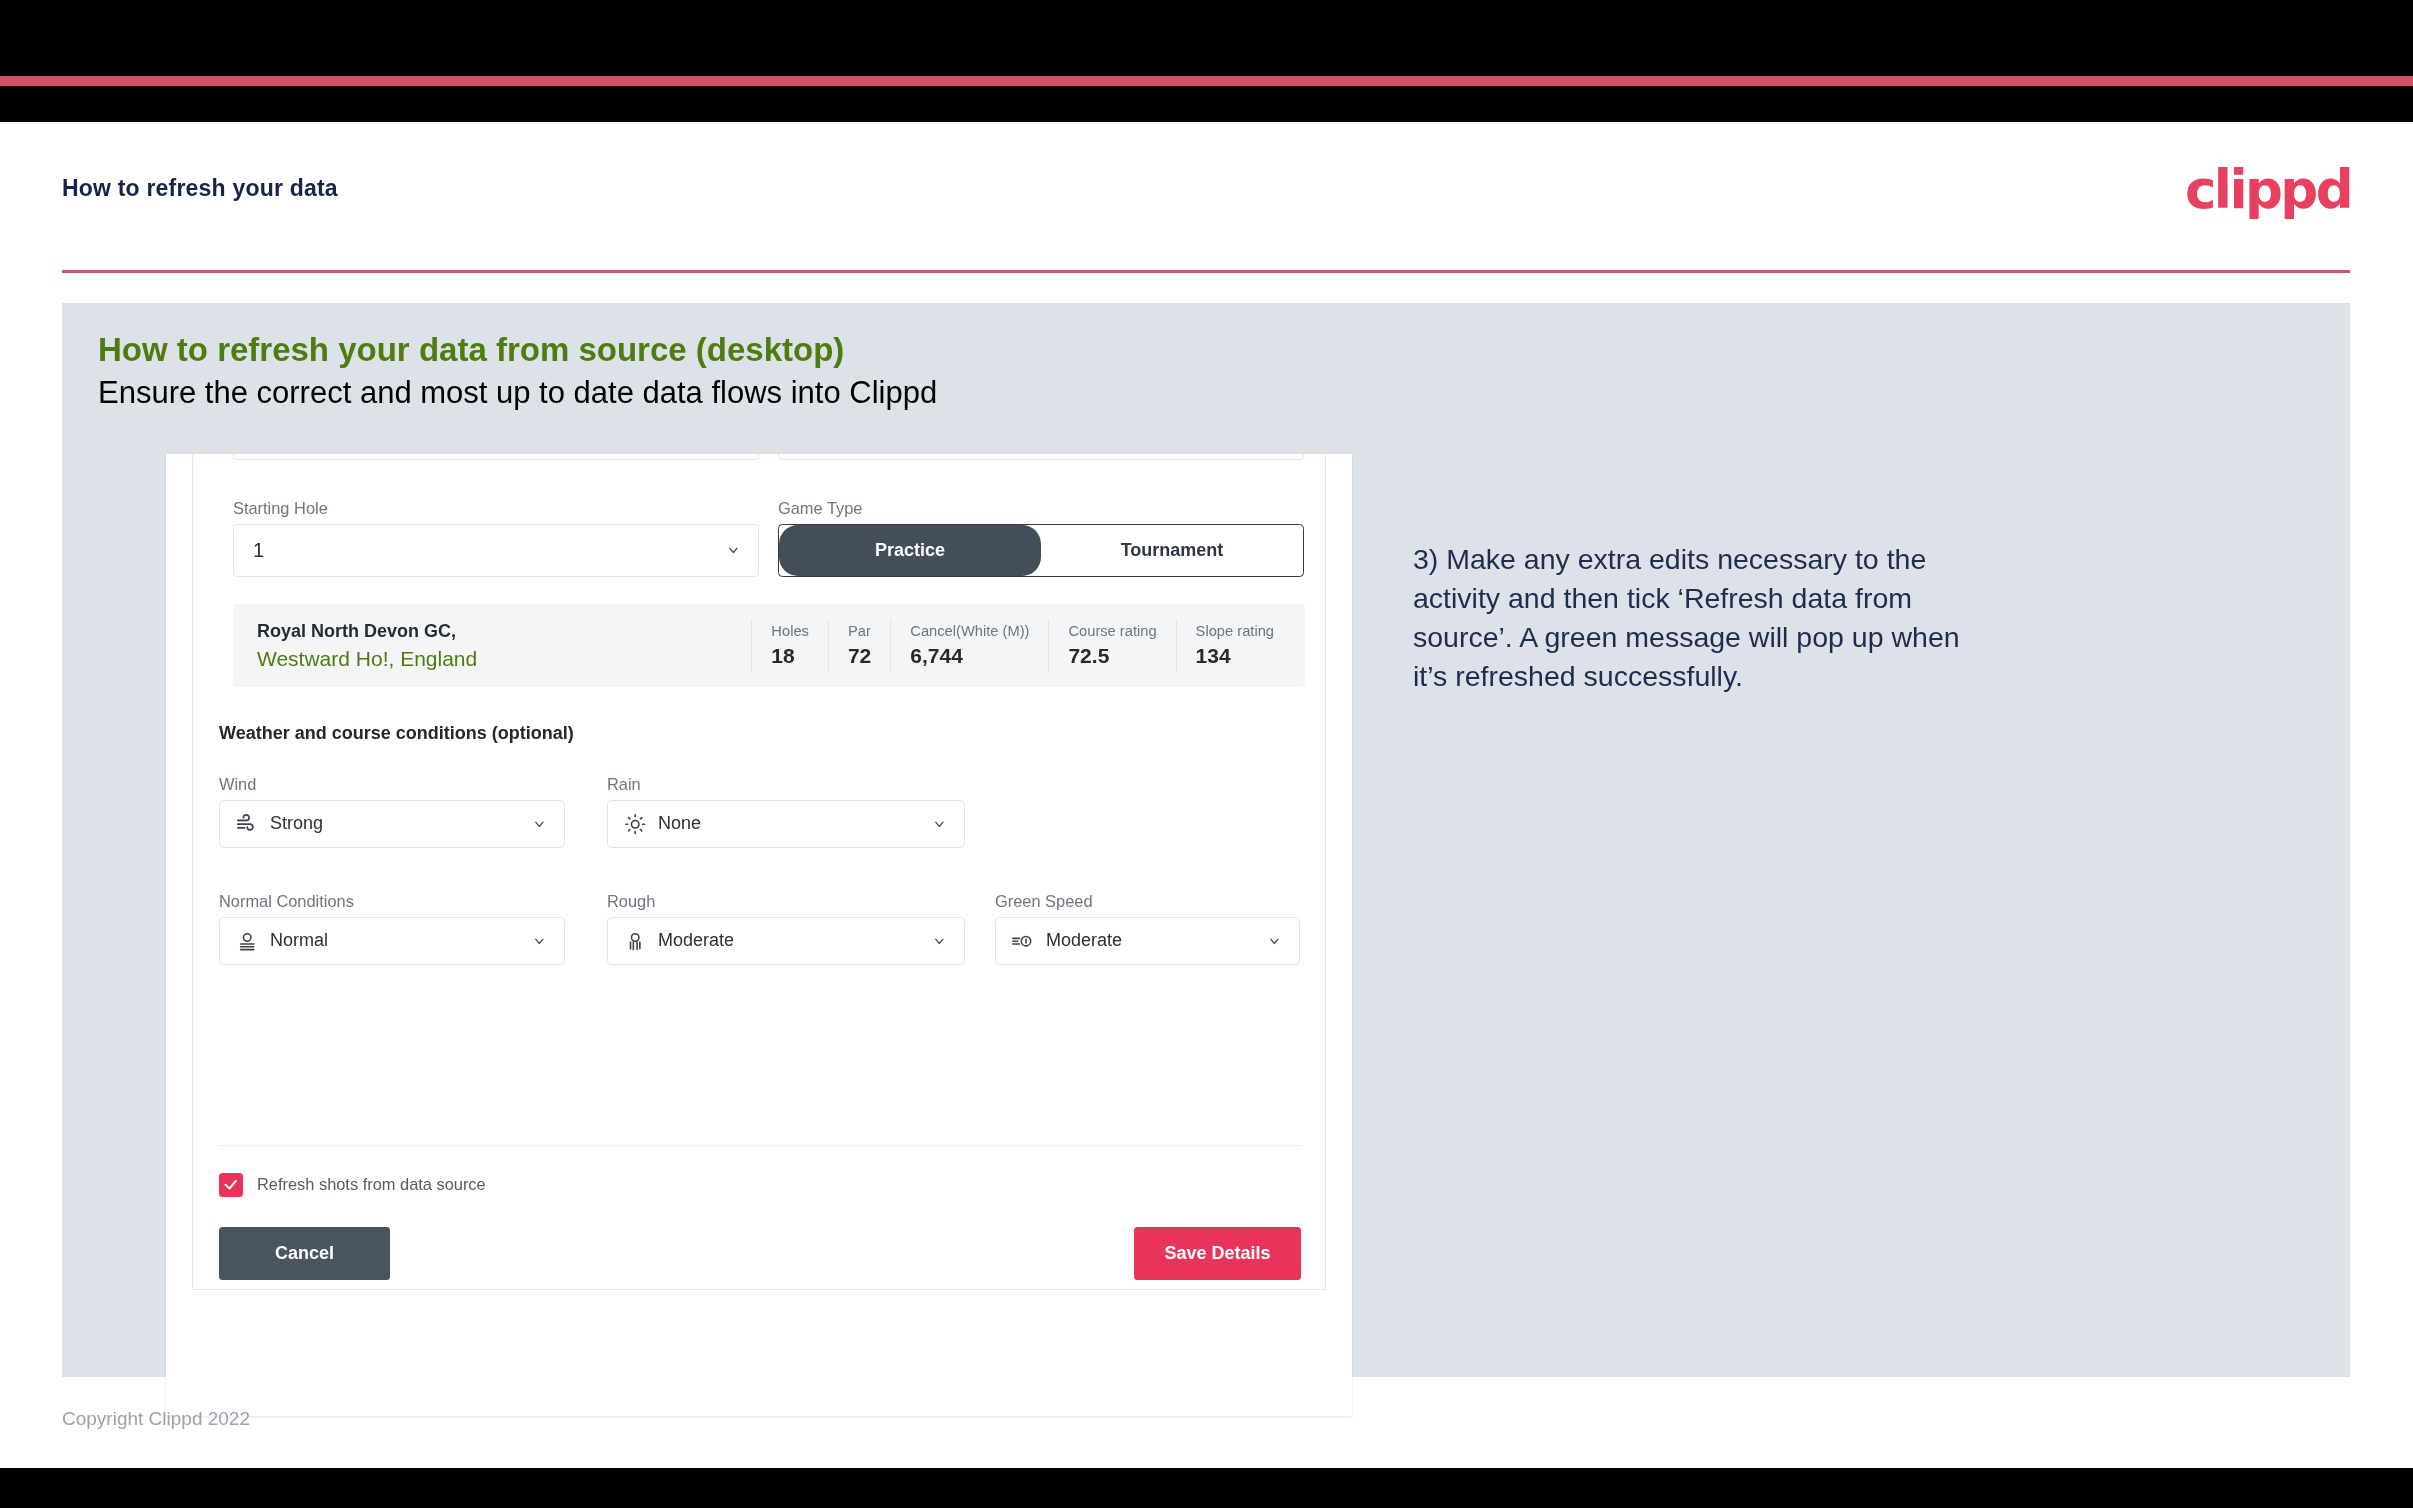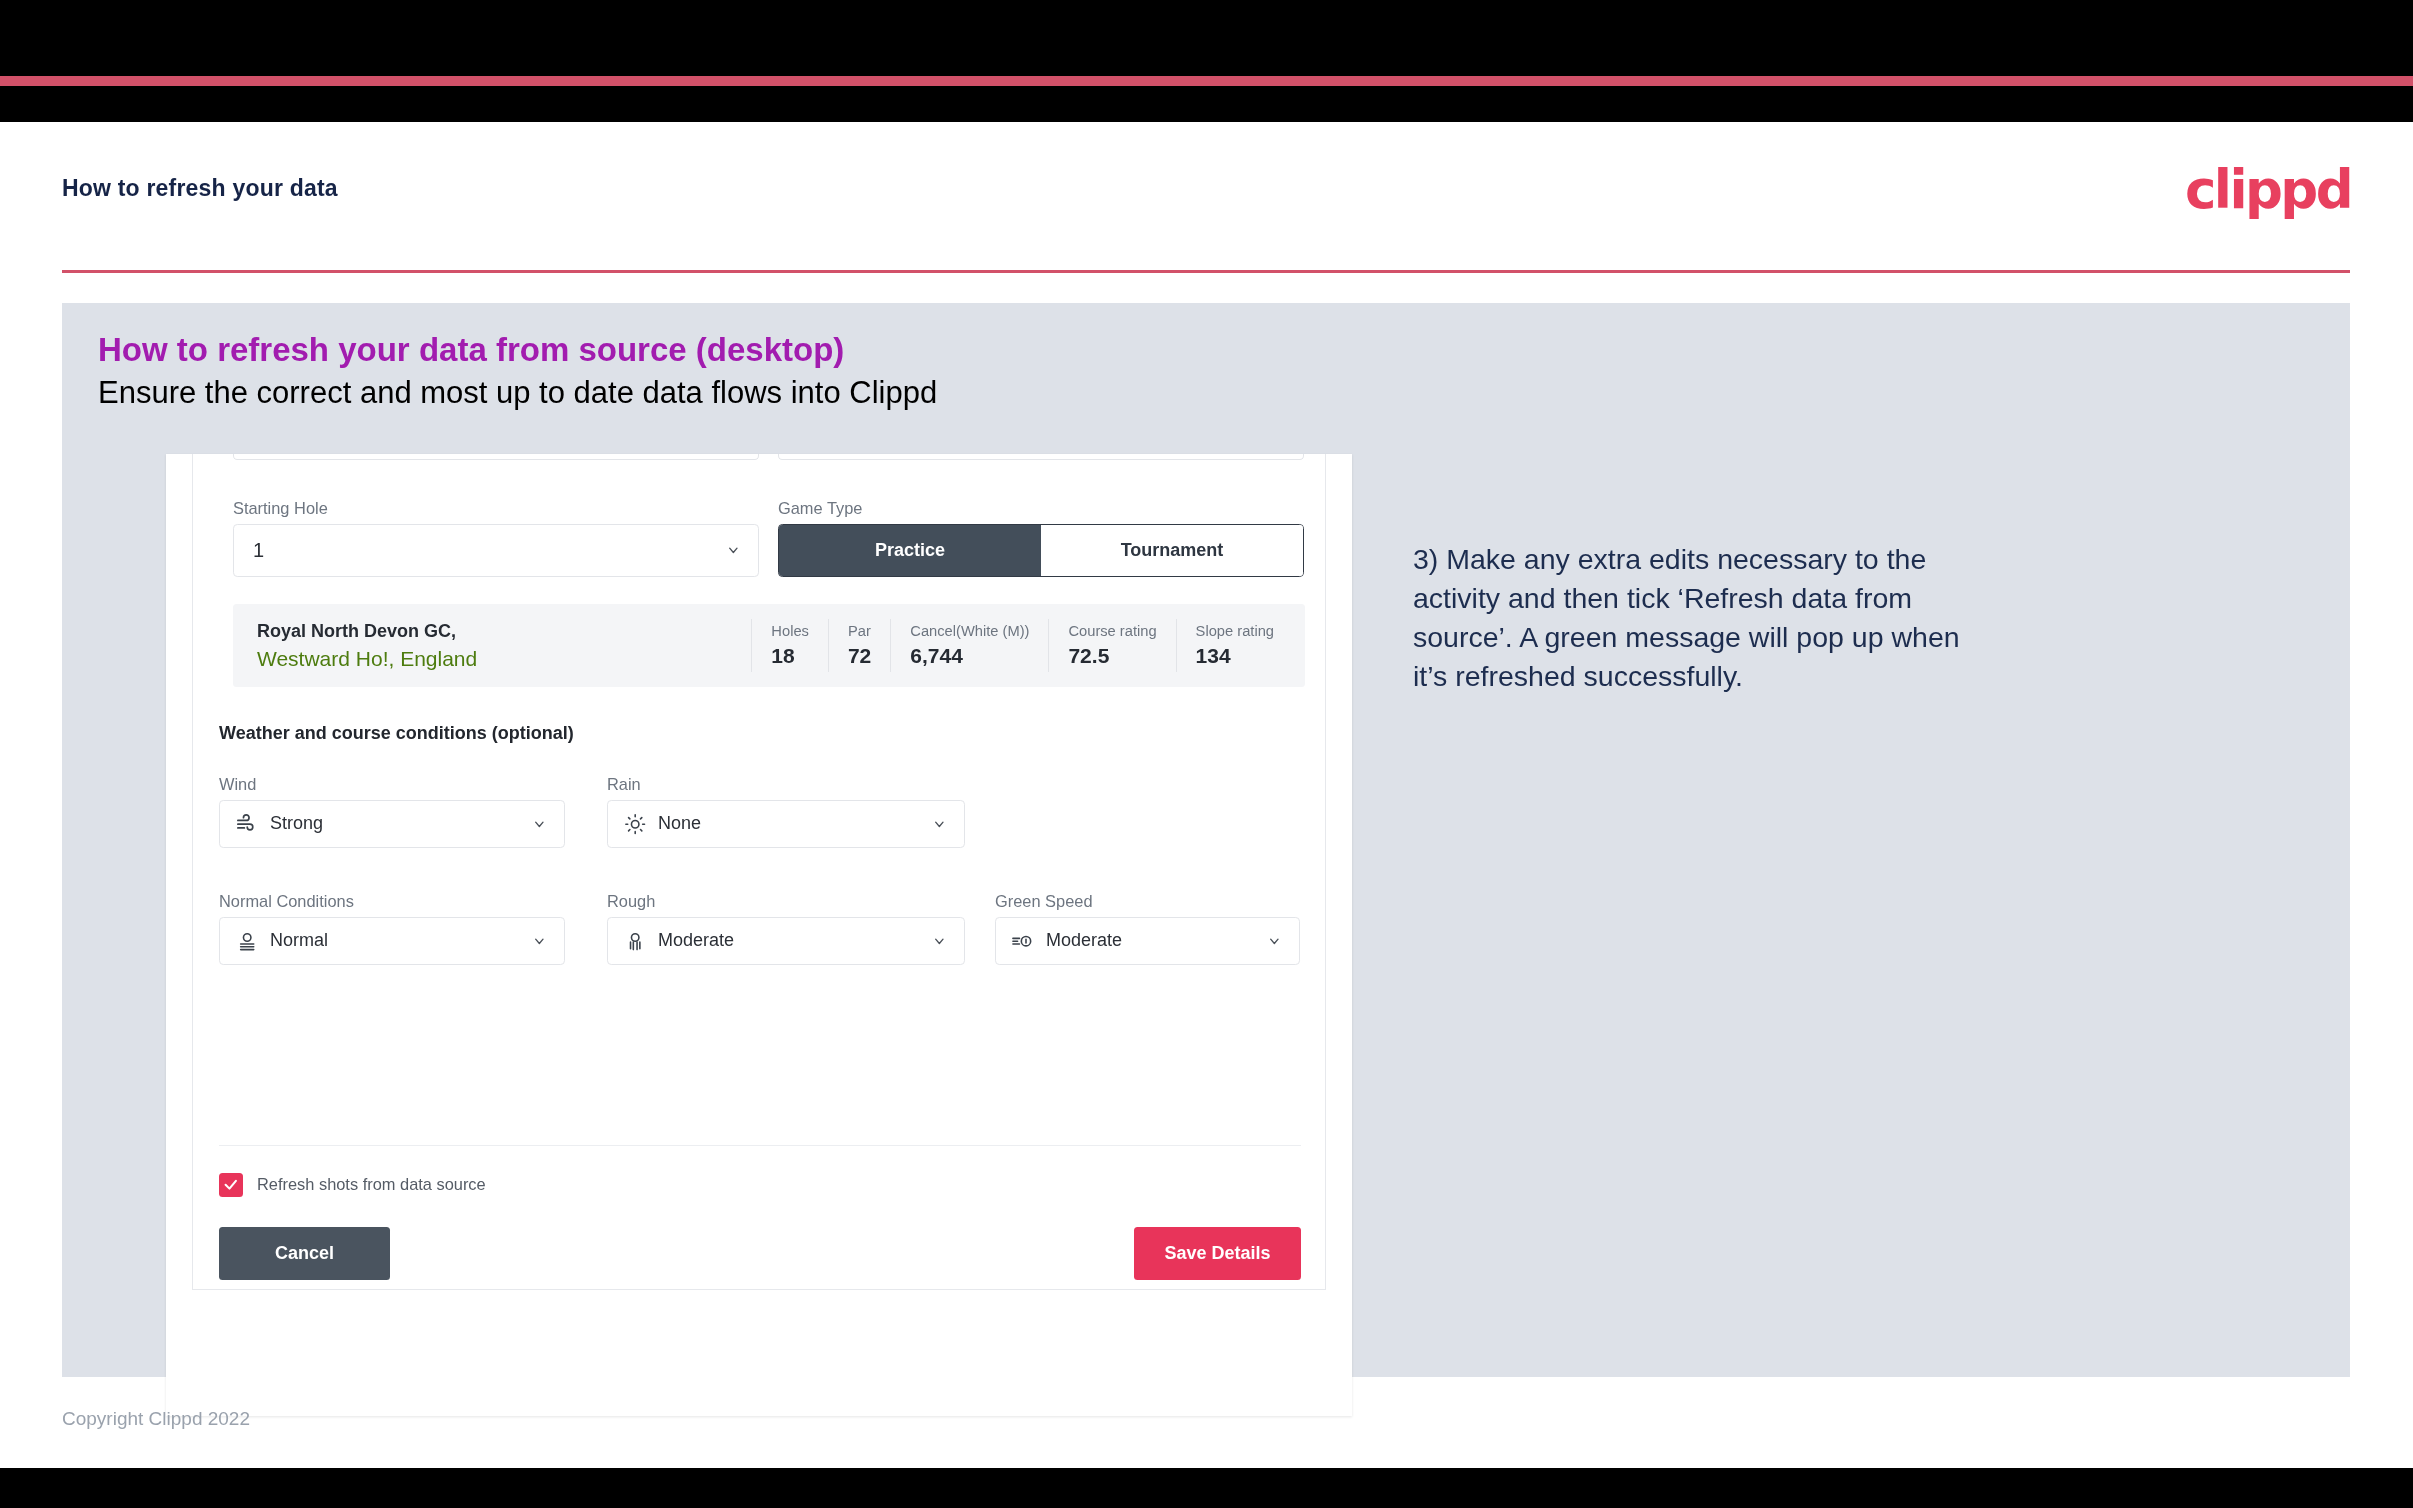--- a/index.html
+++ b/index.html
@@ -38,21 +38,21 @@
     font-family:"DejaVu Sans", sans-serif;
   }
 
   
   .panel {
     position:absolute; left:62px; top:181px; width:2288px; height:1074px;
     background:#dde1e8;
   }
   .panel-h1 {
     position:absolute; left:36px; top:28px;
-    font-size:33px; font-weight:700; color:#a21caf;
+    font-size:33px; font-weight:700; color:#4d7c0f;
   }
   .panel-h2 {
     position:absolute; left:36px; top:72px;
     font-size:31px; font-weight:400; color:#000000;
   }
 
   
   .note {
     position:absolute; left:1413px; top:418px; width:570px;
     font-size:28.5px; line-height:39px; color:#1d2d4f; font-weight:500;
@@ -92,21 +92,21 @@
   
   .sh-label { position:absolute; left:40px; top:49px; }
   .sh-box   { position:absolute; left:40px; top:74px; width:526px; height:53px; padding-left:19px; }
   .gt-label { position:absolute; left:585px; top:49px; }
   .gt-group {
     position:absolute; left:585px; top:74px; width:526px; height:53px;
     border:1.3px solid #323a45; border-radius:4.3px; display:flex; overflow:hidden;
   }
   .gt-seg {
     flex:1; display:flex; align-items:center; justify-content:center;
-    font-size:18px; font-weight:600; color:#2e3641; background:#fff; cursor:pointer;
+    font-size:18px; font-weight:600; color:#2e3641; background:#fff; cursor:pointer;border-radius:19px;
   }
   .gt-seg.active { background:#434e5a; color:#fff; }
 
   
   .course {
     position:absolute; left:40px; top:154px; width:1072px; height:83px;
     background:#f4f5f7; border-radius:3.5px; display:flex; align-items:center;
   }
   .course-name { position:absolute; left:24px; top:17px; }
   .course-name .n1 { font-size:18px; font-weight:700; color:#262b33; }

